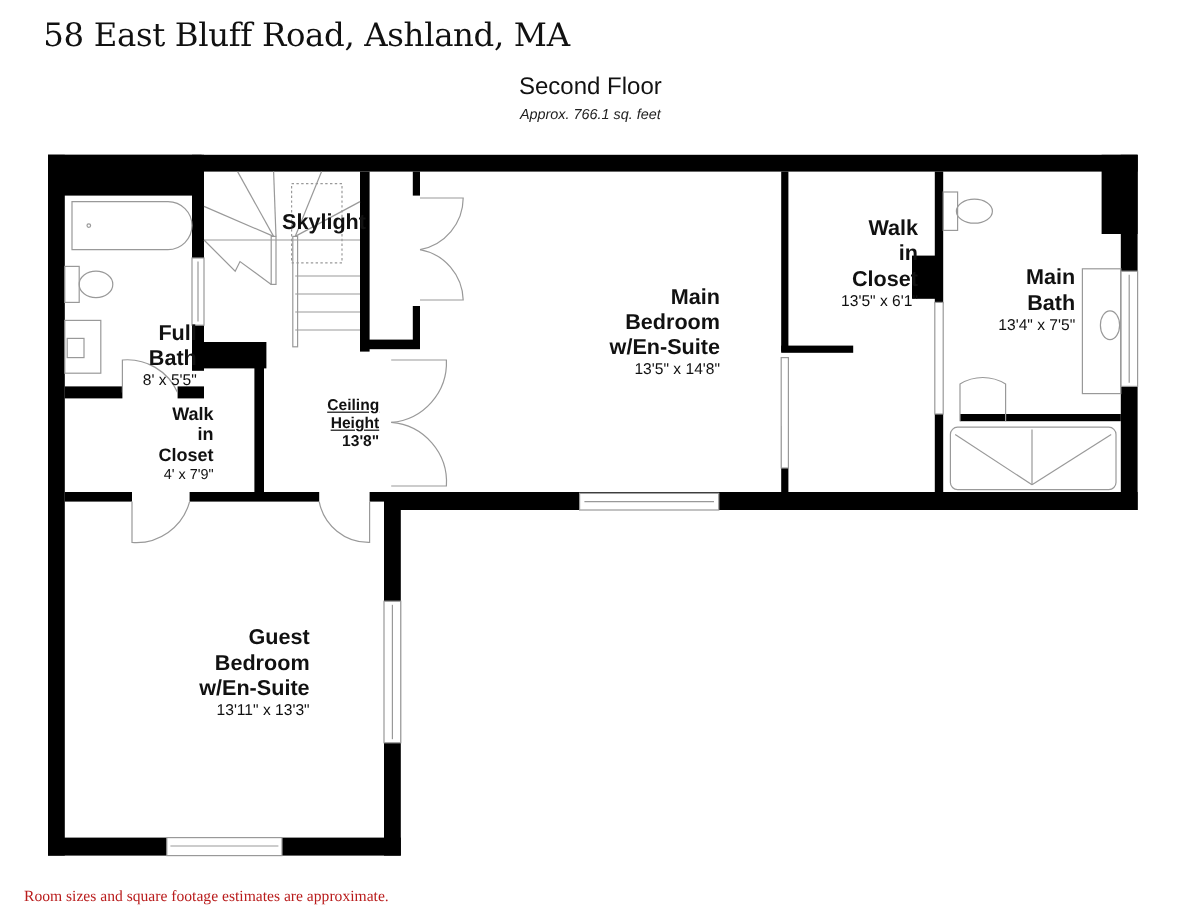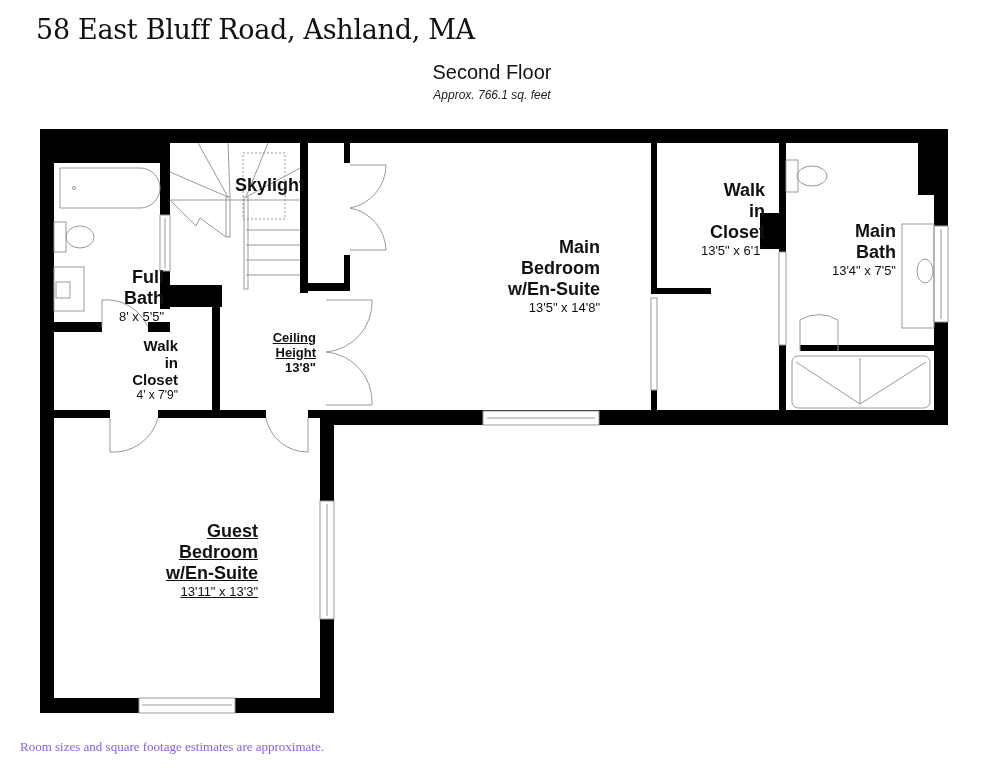--- a/index.html
+++ b/index.html
@@ -12,21 +12,21 @@
     .floor-title {
       position: absolute; left: 392px; top: 61px; width: 200px; text-align: center;
       font-family: "Liberation Sans", sans-serif; font-weight: normal; font-size: 20px; color: #111;
     }
     .floor-area {
       position: absolute; left: 392px; top: 88px; width: 200px; text-align: center;
       font-family: "Liberation Sans", sans-serif; font-size: 12px; color: #222; font-style: italic;
     }
     .disclaimer {
       position: absolute; left: 20px; top: 739px;
-      font-family: "Liberation Serif", serif; font-size: 13px; color: #8b5cf6;
+      font-family: "Liberation Serif", serif; font-size: 13px; color: #b91c1c;
     }
     svg.plan { position: absolute; left: 0; top: 0; }
     .label {
       position: absolute; text-align: right;
       font-family: "Liberation Sans", sans-serif; color: #111; line-height: 1;
     }
     .label .name { font-weight: bold; font-size: 18px; display: block; white-space: pre-line; line-height: 21px; }
     .label .dim { font-size: 13px; display: block; margin-top: 1px; }
     .label.small .name { font-size: 15px; line-height: 17px; }
     .label.small .dim { font-size: 12px; }
@@ -195,20 +195,20 @@
 Closet</span>
   <span class="dim">13'5" x 6'1"</span>
 </div>
 
 <div class="label" style="left:792px; top:221px; width:104px;">
   <span class="name">Main
 Bath</span>
   <span class="dim">13'4" x 7'5"</span>
 </div>
 
-<div class="label" style="left:108px; top:521px; width:150px;text-decoration:underline;">
+<div class="label" style="left:108px; top:521px; width:150px;">
   <span class="name">Guest
 Bedroom
 w/En-Suite</span>
   <span class="dim">13'11" x 13'3"</span>
 </div>
 
 <div class="disclaimer">Room sizes and square footage estimates are approximate.</div>
 
 </body></html>

